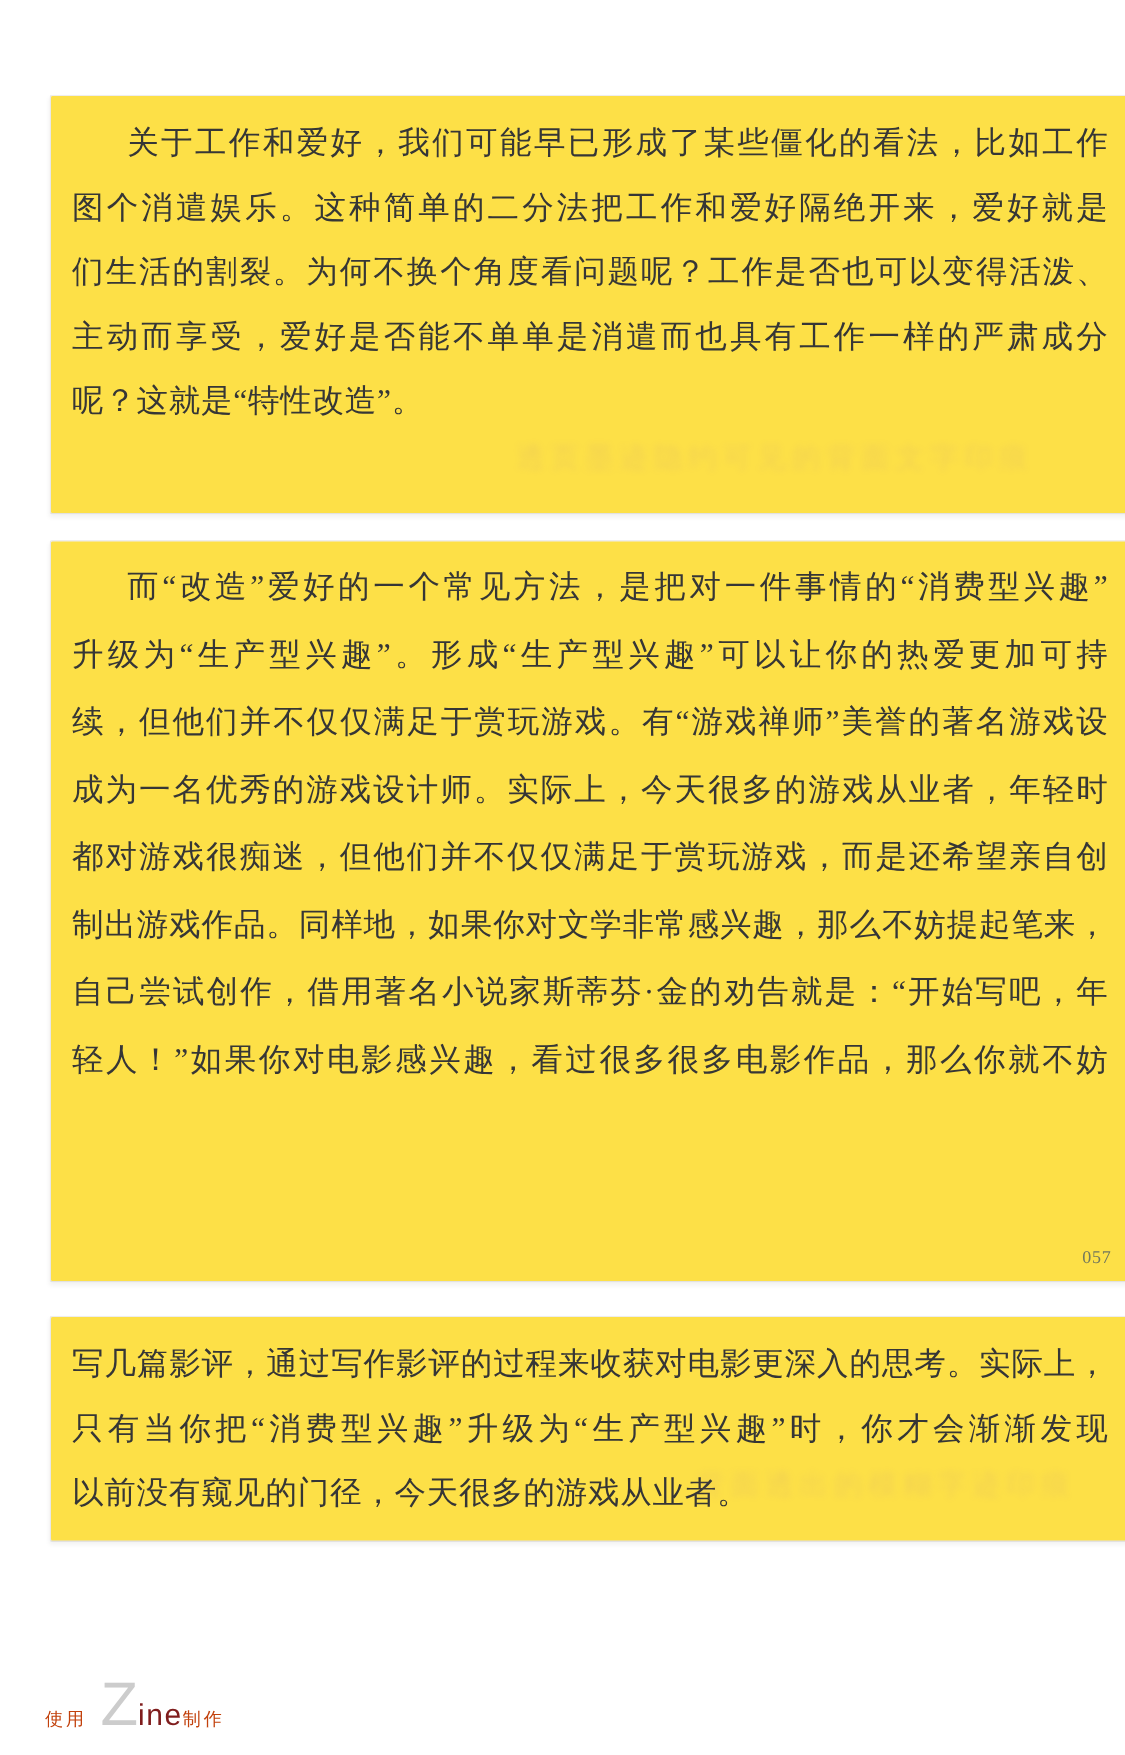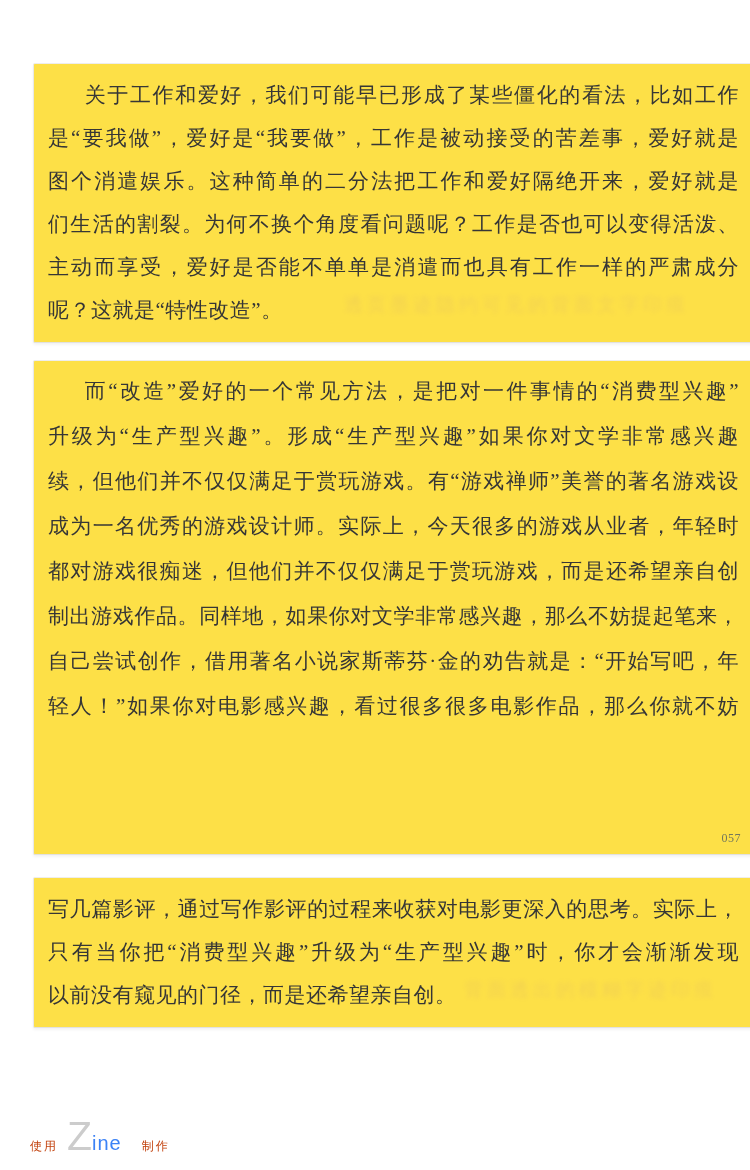--- a/index.html
+++ b/index.html
@@ -77,56 +77,55 @@
   .wm-small { font-size: 12px; color: #c2410c; letter-spacing: 2px; }
   .wm-z {
     font-size: 41px;
     font-weight: 100;
     color: #cccccc;
     margin-left: 9px;
     line-height: 1;
   }
   .wm-ine {
     font-size: 20px;
-    color: #3b82f6;
+    color: #7f1d1d;
     letter-spacing: 1px;
-    margin-right: 20px;
+    margin-right: 0;
   }
 </style>
 </head>
 <body>
 
 <div class="page">
 
   <section class="card card1">
     <p class="line j indent">关于工作和爱好，我们可能早已形成了某些僵化的看法，比如工作</p>
-    <p class="line j">是“要我做”，爱好是“我要做”，工作是被动接受的苦差事，爱好就是</p>
     <p class="line j">图个消遣娱乐。这种简单的二分法把工作和爱好隔绝开来，爱好就是</p>
     <p class="line j">们生活的割裂。为何不换个角度看问题呢？工作是否也可以变得活泼、</p>
     <p class="line j">主动而享受，爱好是否能不单单是消遣而也具有工作一样的严肃成分</p>
     <p class="line plain">呢？这就是“特性改造”。</p>
     <div class="ghost ghost1">透页墨迹隐约可见的背面文字印痕</div>
   </section>
 
   <section class="card card2">
     <p class="line j indent">而“改造”爱好的一个常见方法，是把对一件事情的“消费型兴趣”</p>
-    <p class="line j">升级为“生产型兴趣”。形成“生产型兴趣”如果你对文学非常感兴趣</p>
+    <p class="line j">升级为“生产型兴趣”。形成“生产型兴趣”可以让你的热爱更加可持</p>
     <p class="line j">续，但他们并不仅仅满足于赏玩游戏。有“游戏禅师”美誉的著名游戏设</p>
     <p class="line j">成为一名优秀的游戏设计师。实际上，今天很多的游戏从业者，年轻时</p>
     <p class="line j">都对游戏很痴迷，但他们并不仅仅满足于赏玩游戏，而是还希望亲自创</p>
     <p class="line j">制出游戏作品。同样地，如果你对文学非常感兴趣，那么不妨提起笔来，</p>
     <p class="line j">自己尝试创作，借用著名小说家斯蒂芬·金的劝告就是：“开始写吧，年</p>
     <p class="line j">轻人！”如果你对电影感兴趣，看过很多很多电影作品，那么你就不妨</p>
     <div class="pagenum">057</div>
   </section>
 
   <section class="card card3">
     <p class="line j">写几篇影评，通过写作影评的过程来收获对电影更深入的思考。实际上，</p>
     <p class="line j">只有当你把“消费型兴趣”升级为“生产型兴趣”时，你才会渐渐发现</p>
-    <p class="line plain">以前没有窥见的门径，而是还希望亲自创。</p>
+    <p class="line plain">以前没有窥见的门径，今天很多的游戏从业者。</p>
     <div class="ghost ghost3">背面透出的模糊字迹印痕</div>
   </section>
 
   <footer class="watermark">
     <span class="wm-small">使用</span>
     <span class="wm-z">Z</span>
     <span class="wm-ine">ine</span>
     <span class="wm-small">制作</span>
   </footer>
 

